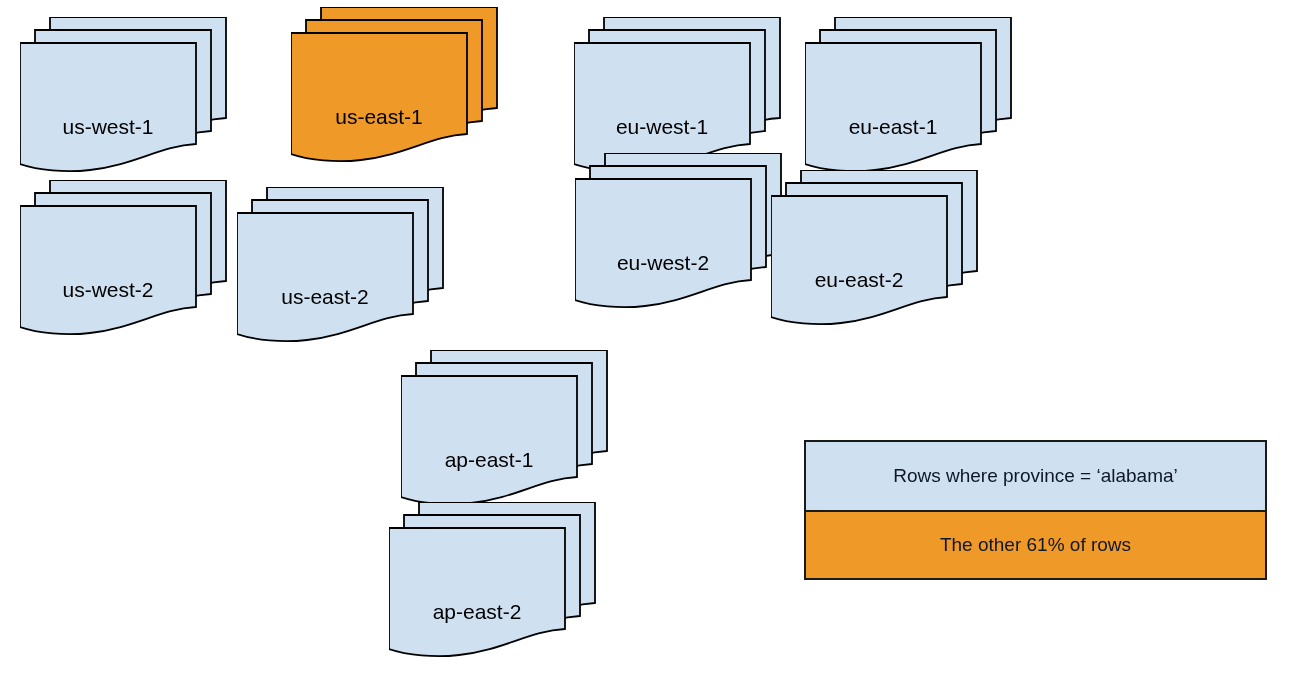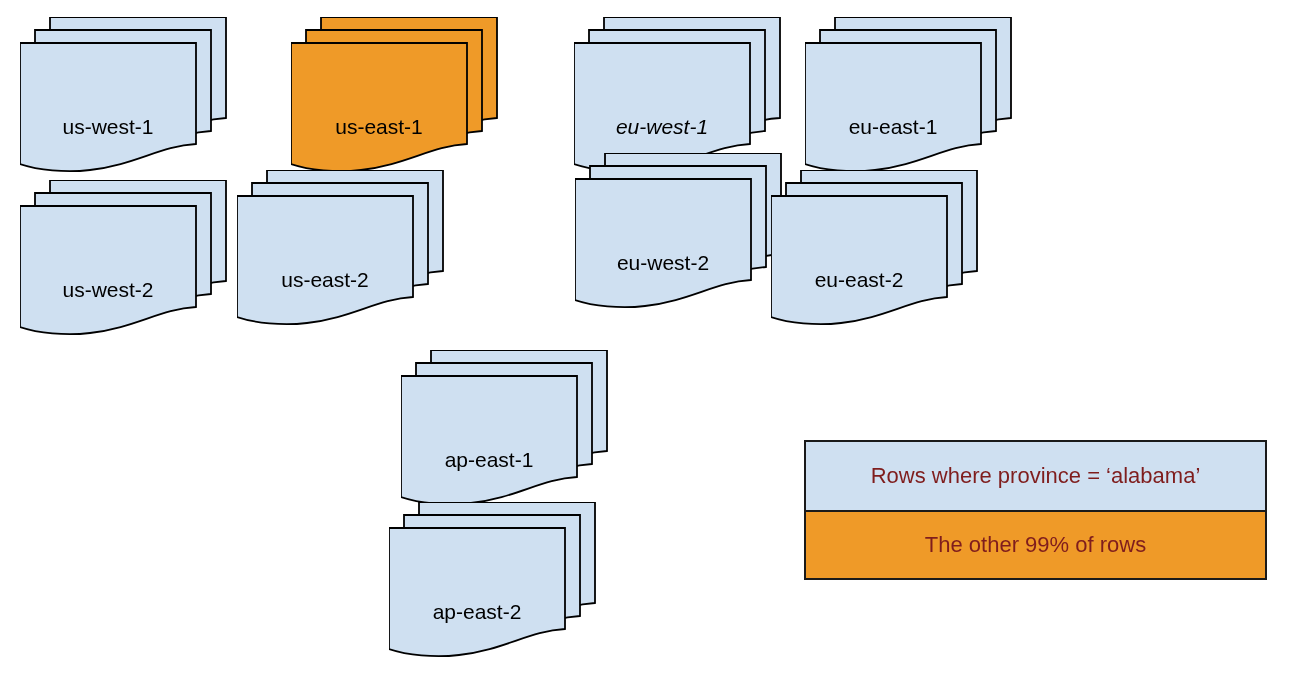--- a/index.html
+++ b/index.html
@@ -32,51 +32,51 @@
     top: 440px;
     width: 463px;
     border: 2px solid #1a1a1a;
     box-sizing: border-box;
   }
   .legend-row {
     height: 68px;
     display: flex;
     align-items: center;
     justify-content: center;
-    font-size: 22px;
-    color: #7f1d1d;
+    font-size: 19px;
+    color: #0f172a;
     box-sizing: border-box;
   }
   .legend-row + .legend-row {
     border-top: 2px solid #1a1a1a;
   }
 </style>
 </head>
 <body>
 
 <div class="canvas">
 
   <div id="stacks-root">
       <div class="stack" style="left: 20px; top: 17px;">
         <svg width="208" height="158" viewBox="0 0 208 158">
           <path d="M0 0 L176 0 L176 101 C140 103 115 122 70 127 C45 130 18 127 0 121 Z" transform="translate(30,0)" fill="#cfe0f1" stroke="#000000" stroke-width="1.8"></path>
           <path d="M0 0 L176 0 L176 101 C140 103 115 122 70 127 C45 130 18 127 0 121 Z" transform="translate(15,13)" fill="#cfe0f1" stroke="#000000" stroke-width="1.8"></path>
           <path d="M0 0 L176 0 L176 101 C140 103 115 122 70 127 C45 130 18 127 0 121 Z" transform="translate(0,26)" fill="#cfe0f1" stroke="#000000" stroke-width="1.8"></path>
           <text x="88" y="117" text-anchor="middle" class="doc-label">us-west-1</text>
         </svg>
       </div>
-      <div class="stack" style="left: 249px; top: 17px; padding-left: 42px;">
+      <div class="stack" style="left: 249px; top: 7px; padding-left: 42px;">
         <svg width="208" height="158" viewBox="0 0 208 158">
           <path d="M0 0 L176 0 L176 101 C140 103 115 122 70 127 C45 130 18 127 0 121 Z" transform="translate(30,0)" fill="#ef9a28" stroke="#000000" stroke-width="1.8"></path>
           <path d="M0 0 L176 0 L176 101 C140 103 115 122 70 127 C45 130 18 127 0 121 Z" transform="translate(15,13)" fill="#ef9a28" stroke="#000000" stroke-width="1.8"></path>
           <path d="M0 0 L176 0 L176 101 C140 103 115 122 70 127 C45 130 18 127 0 121 Z" transform="translate(0,26)" fill="#ef9a28" stroke="#000000" stroke-width="1.8"></path>
           <text x="88" y="117" text-anchor="middle" class="doc-label">us-east-1</text>
         </svg>
       </div>
-      <div class="stack" style="left: 574px; top: 17px; font-style: italic;">
+      <div class="stack" style="left: 574px; top: 17px;">
         <svg width="208" height="158" viewBox="0 0 208 158">
           <path d="M0 0 L176 0 L176 101 C140 103 115 122 70 127 C45 130 18 127 0 121 Z" transform="translate(30,0)" fill="#cfe0f1" stroke="#000000" stroke-width="1.8"></path>
           <path d="M0 0 L176 0 L176 101 C140 103 115 122 70 127 C45 130 18 127 0 121 Z" transform="translate(15,13)" fill="#cfe0f1" stroke="#000000" stroke-width="1.8"></path>
           <path d="M0 0 L176 0 L176 101 C140 103 115 122 70 127 C45 130 18 127 0 121 Z" transform="translate(0,26)" fill="#cfe0f1" stroke="#000000" stroke-width="1.8"></path>
           <text x="88" y="117" text-anchor="middle" class="doc-label">eu-west-1</text>
         </svg>
       </div>
       <div class="stack" style="left: 805px; top: 17px;">
         <svg width="208" height="158" viewBox="0 0 208 158">
           <path d="M0 0 L176 0 L176 101 C140 103 115 122 70 127 C45 130 18 127 0 121 Z" transform="translate(30,0)" fill="#cfe0f1" stroke="#000000" stroke-width="1.8"></path>
@@ -86,21 +86,21 @@
         </svg>
       </div>
       <div class="stack" style="left: 20px; top: 170px; margin-top: 10px;">
         <svg width="208" height="158" viewBox="0 0 208 158">
           <path d="M0 0 L176 0 L176 101 C140 103 115 122 70 127 C45 130 18 127 0 121 Z" transform="translate(30,0)" fill="#cfe0f1" stroke="#000000" stroke-width="1.8"></path>
           <path d="M0 0 L176 0 L176 101 C140 103 115 122 70 127 C45 130 18 127 0 121 Z" transform="translate(15,13)" fill="#cfe0f1" stroke="#000000" stroke-width="1.8"></path>
           <path d="M0 0 L176 0 L176 101 C140 103 115 122 70 127 C45 130 18 127 0 121 Z" transform="translate(0,26)" fill="#cfe0f1" stroke="#000000" stroke-width="1.8"></path>
           <text x="88" y="117" text-anchor="middle" class="doc-label">us-west-2</text>
         </svg>
       </div>
-      <div class="stack" style="left: 237px; top: 170px; text-decoration: underline;">
+      <div class="stack" style="left: 237px; top: 187px; text-decoration: underline;">
         <svg width="208" height="158" viewBox="0 0 208 158">
           <path d="M0 0 L176 0 L176 101 C140 103 115 122 70 127 C45 130 18 127 0 121 Z" transform="translate(30,0)" fill="#cfe0f1" stroke="#000000" stroke-width="1.8"></path>
           <path d="M0 0 L176 0 L176 101 C140 103 115 122 70 127 C45 130 18 127 0 121 Z" transform="translate(15,13)" fill="#cfe0f1" stroke="#000000" stroke-width="1.8"></path>
           <path d="M0 0 L176 0 L176 101 C140 103 115 122 70 127 C45 130 18 127 0 121 Z" transform="translate(0,26)" fill="#cfe0f1" stroke="#000000" stroke-width="1.8"></path>
           <text x="88" y="117" text-anchor="middle" class="doc-label">us-east-2</text>
         </svg>
       </div>
       <div class="stack" style="left: 575px; top: 153px;">
         <svg width="208" height="158" viewBox="0 0 208 158">
           <path d="M0 0 L176 0 L176 101 C140 103 115 122 70 127 C45 130 18 127 0 121 Z" transform="translate(30,0)" fill="#cfe0f1" stroke="#000000" stroke-width="1.8"></path>
@@ -133,17 +133,17 @@
           <text x="88" y="117" text-anchor="middle" class="doc-label">ap-east-2</text>
         </svg>
       </div>
     </div>
 
   <div class="legend">
     <div class="legend-row" style="background: rgb(207, 224, 241);">
       <span>Rows where province = ‘alabama’</span>
     </div>
     <div class="legend-row" style="background: rgb(239, 154, 40);">
-      <span>The other 99% of rows</span>
+      <span>The other 61% of rows</span>
     </div>
   </div>
 
 </div>
 
 </body></html>

